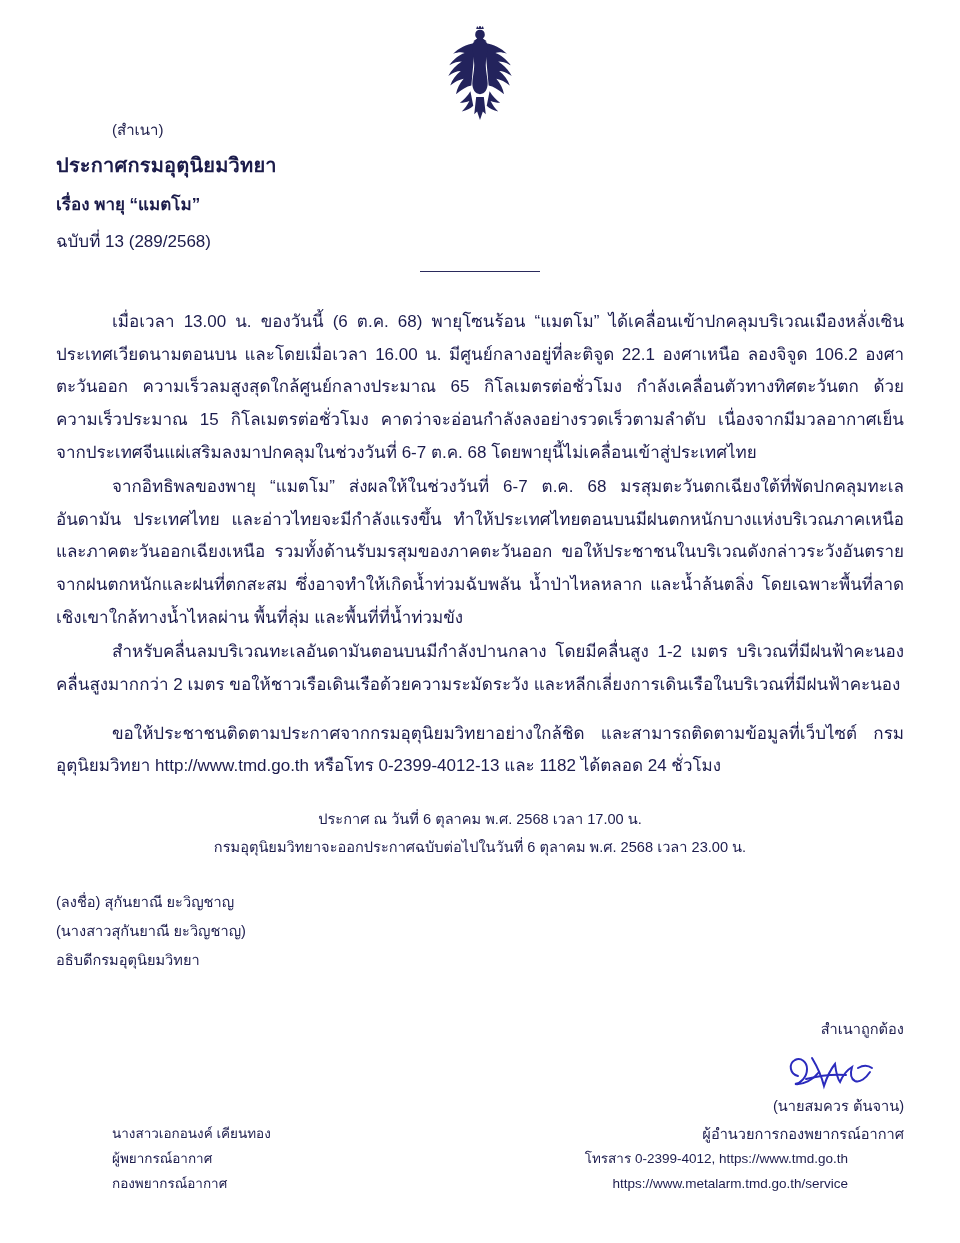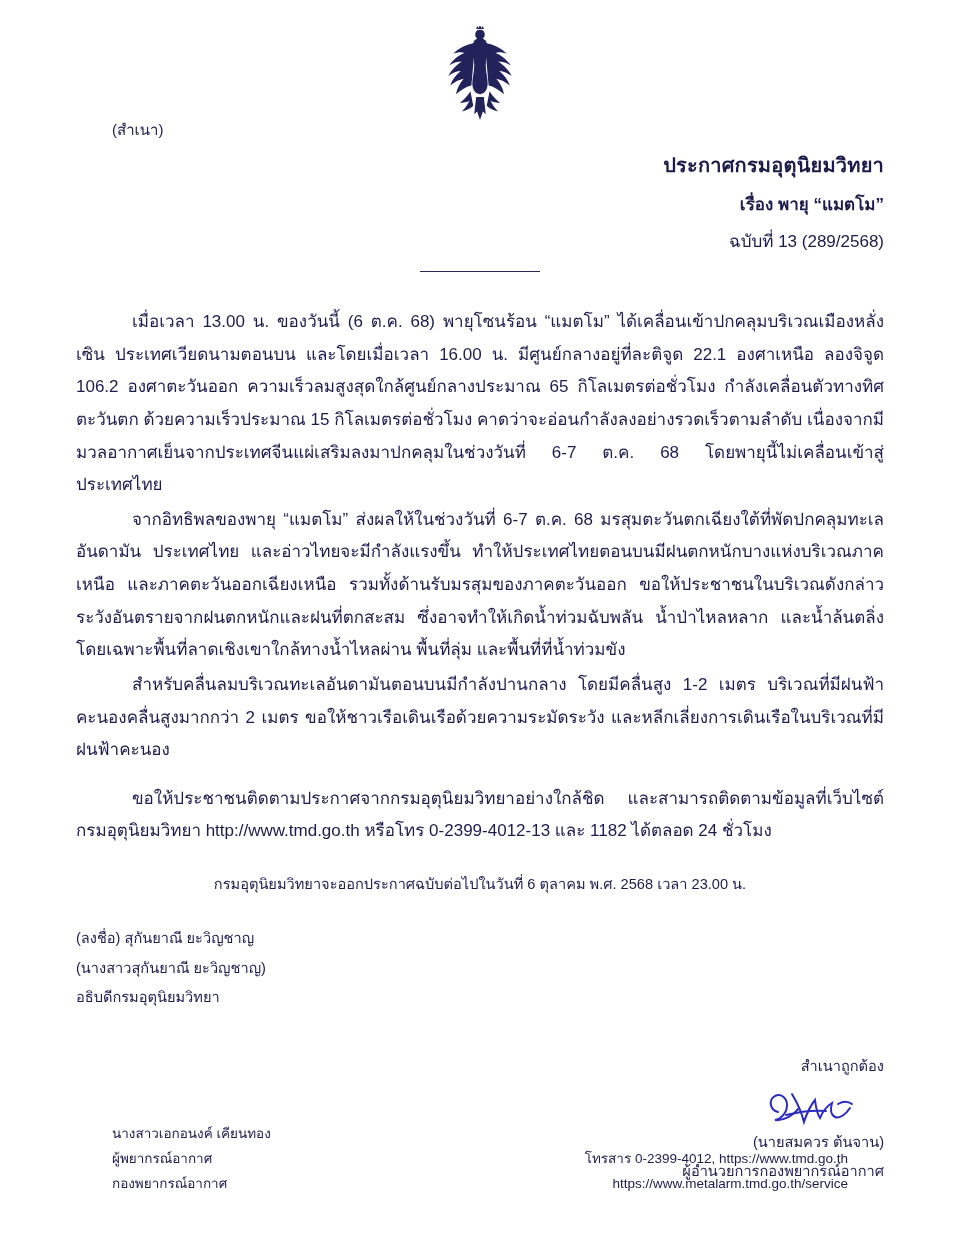--- a/index.html
+++ b/index.html
@@ -13,41 +13,41 @@
     font-family: "Liberation Sans", "DejaVu Sans", sans-serif;
     color: #1a1a3a;
     position: relative;
     overflow: hidden;
   }
   .page {
     position: relative;
     width: 960px;
     height: 1243px;
     box-sizing: border-box;
-    padding: 0 76px;
+    padding: 0 56px;
   }
   .copy-mark {
     position: absolute;
     left: 112px;
     top: 118px;
     font-size: 15px;
     color: #23234f;
   }
   .emblem-wrap {
     text-align: center;
     padding-top: 26px;
     height: 108px;
   }
   .emblem {
     display: inline-block;
     width: 96px;
     height: 96px;
   }
   .title-block {
-    text-align: right;
+    text-align: left;
     margin-top: 16px;
   }
   .title-main {
     font-size: 20px;
     font-weight: bold;
     letter-spacing: .2px;
     color: #1b1b4a;
     line-height: 1.5;
   }
   .title-sub {
@@ -163,20 +163,21 @@
   </div>
 
   <div class="body-text">
     <p class="para">เมื่อเวลา 13.00 น. ของวันนี้ (6 ต.ค. 68) พายุโซนร้อน “แมตโม” ได้เคลื่อนเข้าปกคลุมบริเวณเมืองหลั่งเซิน ประเทศเวียดนามตอนบน และโดยเมื่อเวลา 16.00 น. มีศูนย์กลางอยู่ที่ละติจูด 22.1 องศาเหนือ ลองจิจูด 106.2 องศาตะวันออก ความเร็วลมสูงสุดใกล้ศูนย์กลางประมาณ 65 กิโลเมตรต่อชั่วโมง กำลังเคลื่อนตัวทางทิศตะวันตก ด้วยความเร็วประมาณ 15 กิโลเมตรต่อชั่วโมง คาดว่าจะอ่อนกำลังลงอย่างรวดเร็วตามลำดับ เนื่องจากมีมวลอากาศเย็นจากประเทศจีนแผ่เสริมลงมาปกคลุมในช่วงวันที่ 6-7 ต.ค. 68 โดยพายุนี้ไม่เคลื่อนเข้าสู่ประเทศไทย</p>
     <p class="para">จากอิทธิพลของพายุ “แมตโม” ส่งผลให้ในช่วงวันที่ 6-7 ต.ค. 68 มรสุมตะวันตกเฉียงใต้ที่พัดปกคลุมทะเลอันดามัน ประเทศไทย และอ่าวไทยจะมีกำลังแรงขึ้น ทำให้ประเทศไทยตอนบนมีฝนตกหนักบางแห่งบริเวณภาคเหนือ และภาคตะวันออกเฉียงเหนือ รวมทั้งด้านรับมรสุมของภาคตะวันออก ขอให้ประชาชนในบริเวณดังกล่าวระวังอันตรายจากฝนตกหนักและฝนที่ตกสะสม ซึ่งอาจทำให้เกิดน้ำท่วมฉับพลัน น้ำป่าไหลหลาก และน้ำล้นตลิ่ง โดยเฉพาะพื้นที่ลาดเชิงเขาใกล้ทางน้ำไหลผ่าน พื้นที่ลุ่ม และพื้นที่ที่น้ำท่วมขัง</p>
     <p class="para">สำหรับคลื่นลมบริเวณทะเลอันดามันตอนบนมีกำลังปานกลาง โดยมีคลื่นสูง 1-2 เมตร บริเวณที่มีฝนฟ้าคะนองคลื่นสูงมากกว่า 2 เมตร ขอให้ชาวเรือเดินเรือด้วยความระมัดระวัง และหลีกเลี่ยงการเดินเรือในบริเวณที่มีฝนฟ้าคะนอง</p>
     <p class="para para-spaced">ขอให้ประชาชนติดตามประกาศจากกรมอุตุนิยมวิทยาอย่างใกล้ชิด และสามารถติดตามข้อมูลที่เว็บไซต์ กรมอุตุนิยมวิทยา http://www.tmd.go.th หรือโทร 0-2399-4012-13 และ 1182 ได้ตลอด 24 ชั่วโมง</p>
   </div>
 
   <div class="center-block">
+    <div>ประกาศ ณ วันที่ 6 ตุลาคม พ.ศ. 2568 เวลา 17.00 น.</div>
     <div>กรมอุตุนิยมวิทยาจะออกประกาศฉบับต่อไปในวันที่ 6 ตุลาคม พ.ศ. 2568 เวลา 23.00 น.</div>
   </div>
 
   <div class="sign-block">
     <div>(ลงชื่อ) สุกันยาณี ยะวิญชาญ</div>
     <div>(นางสาวสุกันยาณี ยะวิญชาญ)</div>
     <div>อธิบดีกรมอุตุนิยมวิทยา</div>
   </div>
 
   <div class="certify">

